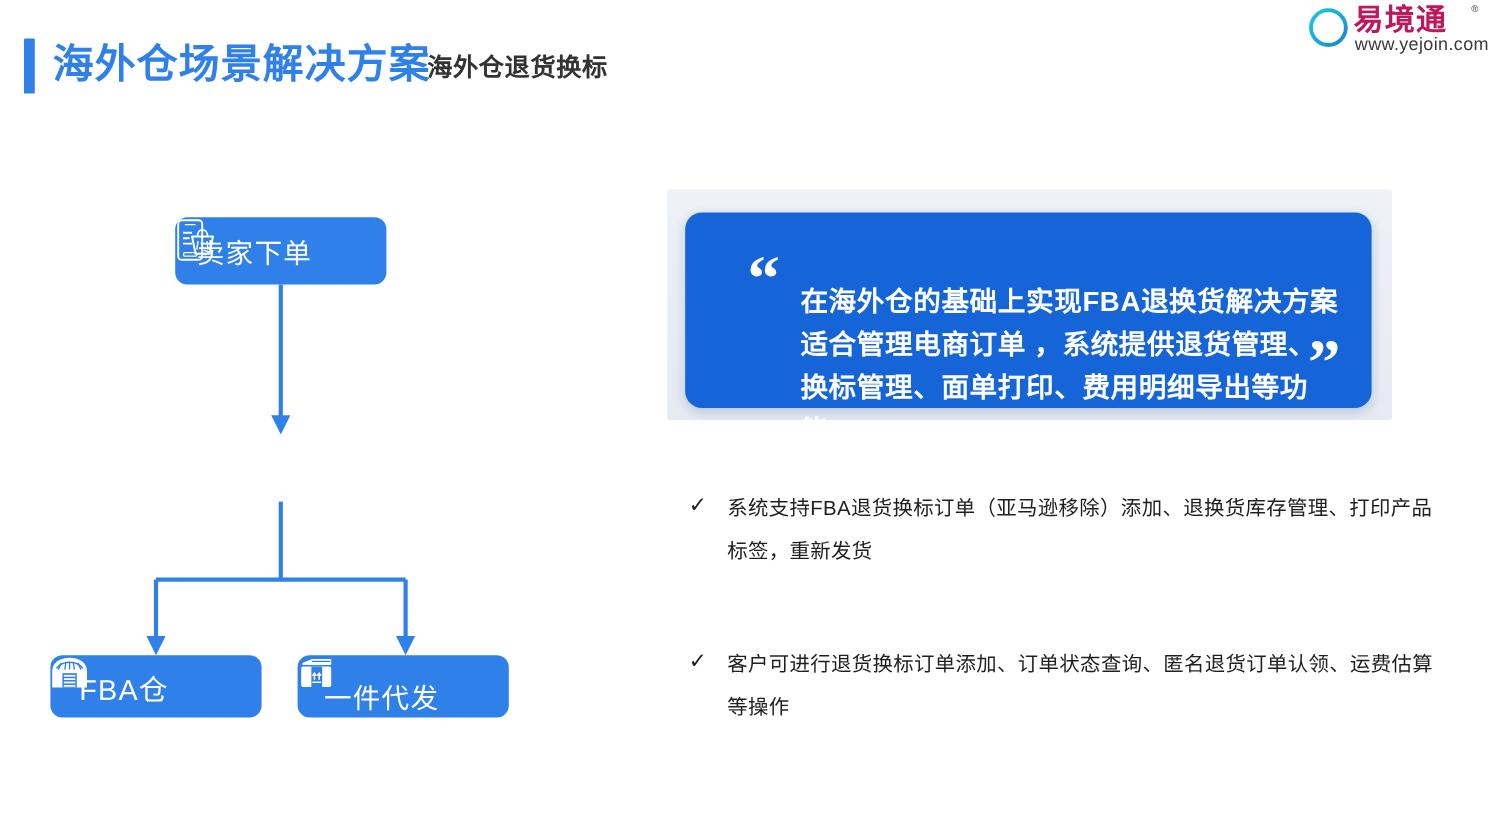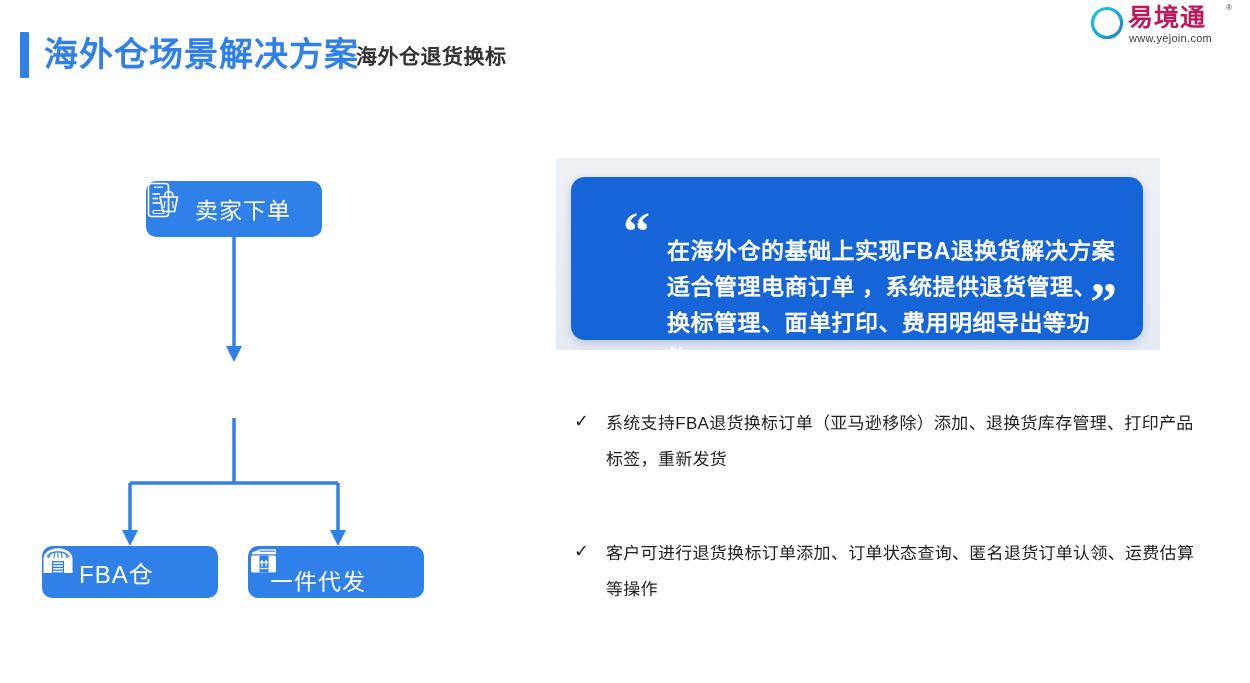--- a/index.html
+++ b/index.html
@@ -37,21 +37,21 @@
     position:absolute;left:38px;top:-1px;
     font-size:25px;font-weight:bold;color:#be185d;
     letter-spacing:1px;line-height:28px;white-space:nowrap;
   }
   .logo-reg{
     position:absolute;left:136px;top:0px;
     font-size:8px;color:#444;line-height:8px;
   }
   .logo-url{
     position:absolute;left:39px;top:28px;
-    font-size:11px;color:#3a3a3a;letter-spacing:0.3px;
+    font-size:15px;color:#3a3a3a;letter-spacing:0.3px;
     line-height:12px;white-space:nowrap;
   }
 
   
   .flow{position:absolute;left:0;top:150px;width:500px;height:470px;}
   .flow svg{position:absolute;left:0;top:0;}
   .node{
     position:absolute;
     background:#2F80E8;
     border-radius:10px;
@@ -59,25 +59,25 @@
     box-sizing:border-box;
   }
   .node .nicon{
     flex:0 0 auto;display:flex;align-items:center;justify-content:center;
   }
   .node .nlabel{
     color:#ffffff;font-size:23px;font-weight:400;
     letter-spacing:1px;white-space:nowrap;
   }
 
-  #node-seller{left:146px;top:31px;width:176px;height:56px;padding-left:10px;justify-content:center;}
+  #node-seller{left:146px;top:31px;width:176px;height:56px;padding-left:10px;}
   #node-seller .nlabel{margin-left:8px;}
   #node-warehouse{left:146px;top:212px;width:176px;height:56px;padding-left:12px;}
   #node-warehouse .nlabel{margin-left:10px;}
-  #node-fba{left:42px;top:396px;width:176px;height:52px;padding-left:25px;}
+  #node-fba{left:42px;top:396px;width:176px;height:52px;padding-left:12px;}
   #node-fba .nlabel{margin-left:12px;font-size:24px;}
   #node-dropship{left:248px;top:396px;width:176px;height:52px;padding-left:12px;}
   #node-dropship .nlabel{margin-left:10px;margin-top:16px;}
 
   
   .right{position:absolute;left:540px;top:150px;width:700px;height:500px;}
 
   .quote-shadow{
     position:absolute;left:16px;top:8px;width:604px;height:192px;
     background:linear-gradient(180deg,#eef1f6 0%,#e6eaf2 100%);

